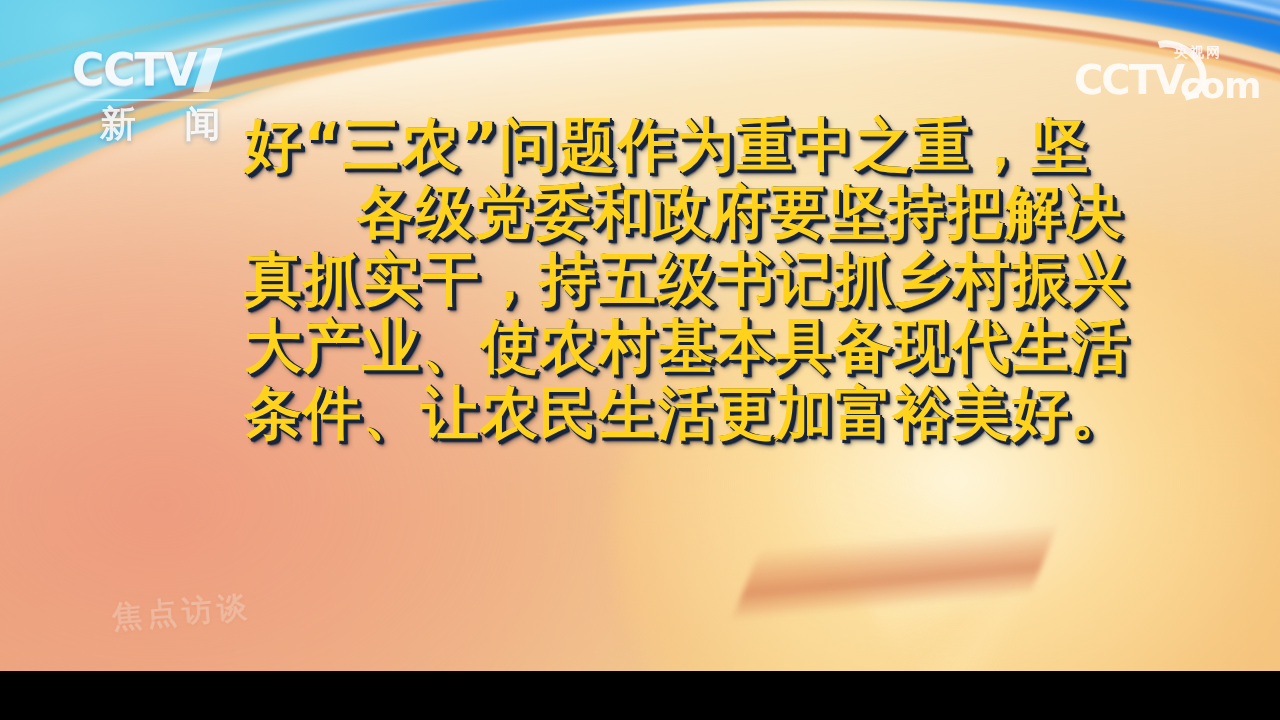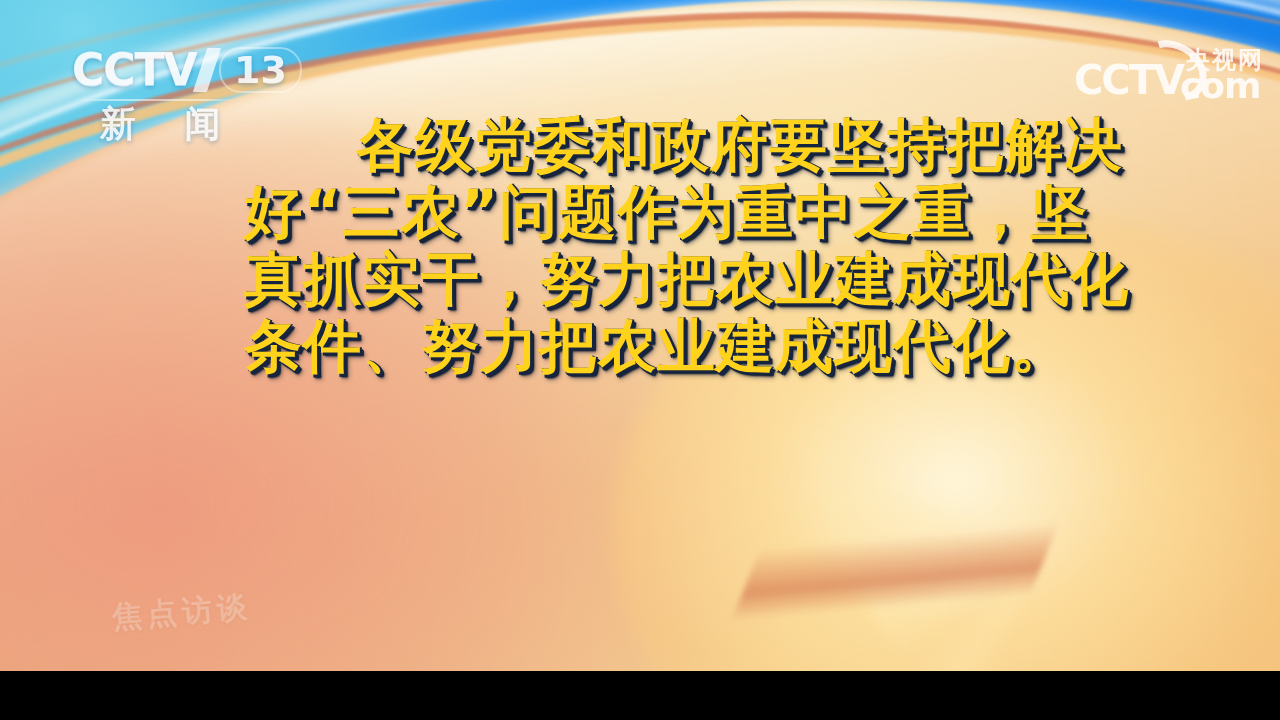--- a/index.html
+++ b/index.html
@@ -406,23 +406,23 @@
     width: 58px;
     height: 44px;
     border: 7px solid rgba(255,255,255,.9);
     border-radius: 50%;
     border-bottom-color: transparent;
     border-left-color: transparent;
     transform: rotate(28deg);
   }
   .com-cn {
     position: absolute;
-    left: 112px;
+    left: 100px;
     top: 4px;
-    font-size: 24px;
+    font-size: 14px;
     font-weight: 700;
     letter-spacing: 2px;
     color: rgba(255,255,255,.92);
   }
   .com-com {
     position: absolute;
     left: 106px;
     top: 28px;
     font-size: 36px;
     font-weight: 700;
@@ -498,37 +498,35 @@
   <div class="rib-line rib-c"></div>
   <div class="rib-line rib-d"></div>
   <div class="gold-hotspot"></div>
   <div class="gold-fan"></div>
   <div class="fold-wedge"></div>
 
   <div id="cctv13-bug">
     <div class="bug-row">
       <span class="bug-cctv">CCTV</span>
       <span class="bug-slash"></span>
-      <span class="bug-13-wrap">
-        <span class="bug-13">13</span>
-      </span>
     </div>
     <div class="bug-underline"></div>
     <div class="bug-xinwen">新 闻</div>
   </div>
 
   <div id="cctvcom-mark">
     <span class="com-cctv">CCTV</span>
     <span class="com-swoosh"></span>
     <span class="com-cn">央视网</span>
     <span class="com-com">com</span>
   </div>
 
   <div id="program-watermark">焦点访谈</div>
 
   <div id="quote-block">
+    <div class="quote-line">好“三农”问题作为重中之重，坚</div>
     <div class="quote-line indent">各级党委和政府要坚持把解决</div>
-    <div class="quote-line">好“三农”问题作为重中之重，坚</div>
-    <div class="quote-line">真抓实干，努力把农业建成现代化</div>
-    <div class="quote-line">条件、努力把农业建成现代化。</div>
+    <div class="quote-line">真抓实干，持五级书记抓乡村振兴</div>
+    <div class="quote-line">大产业、使农村基本具备现代生活</div>
+    <div class="quote-line">条件、让农民生活更加富裕美好。</div>
   </div>
 
 </div>
 
 </body></html>

